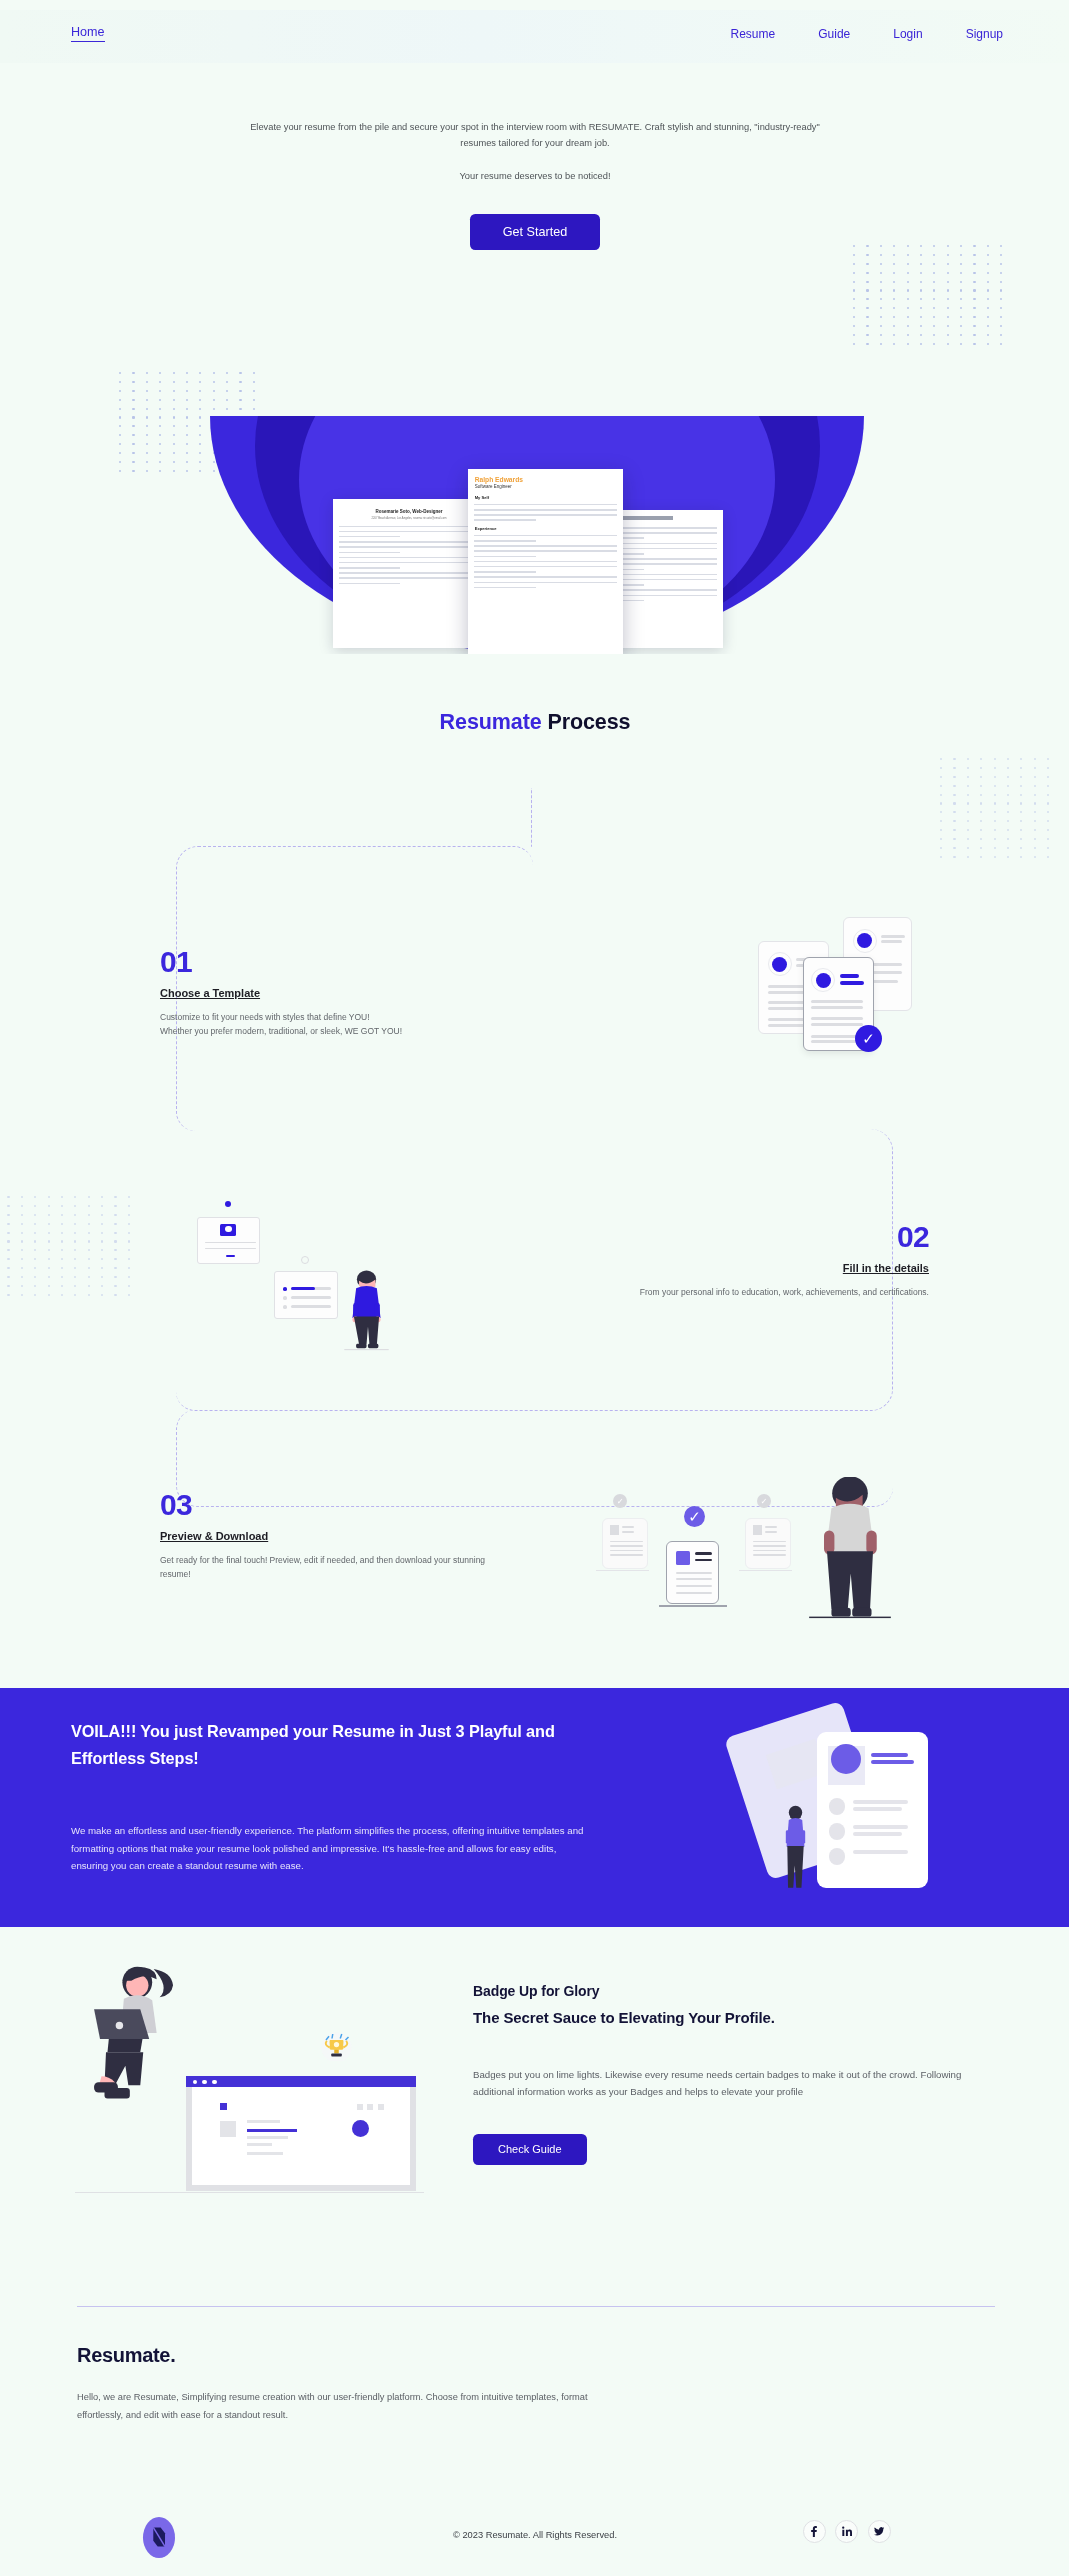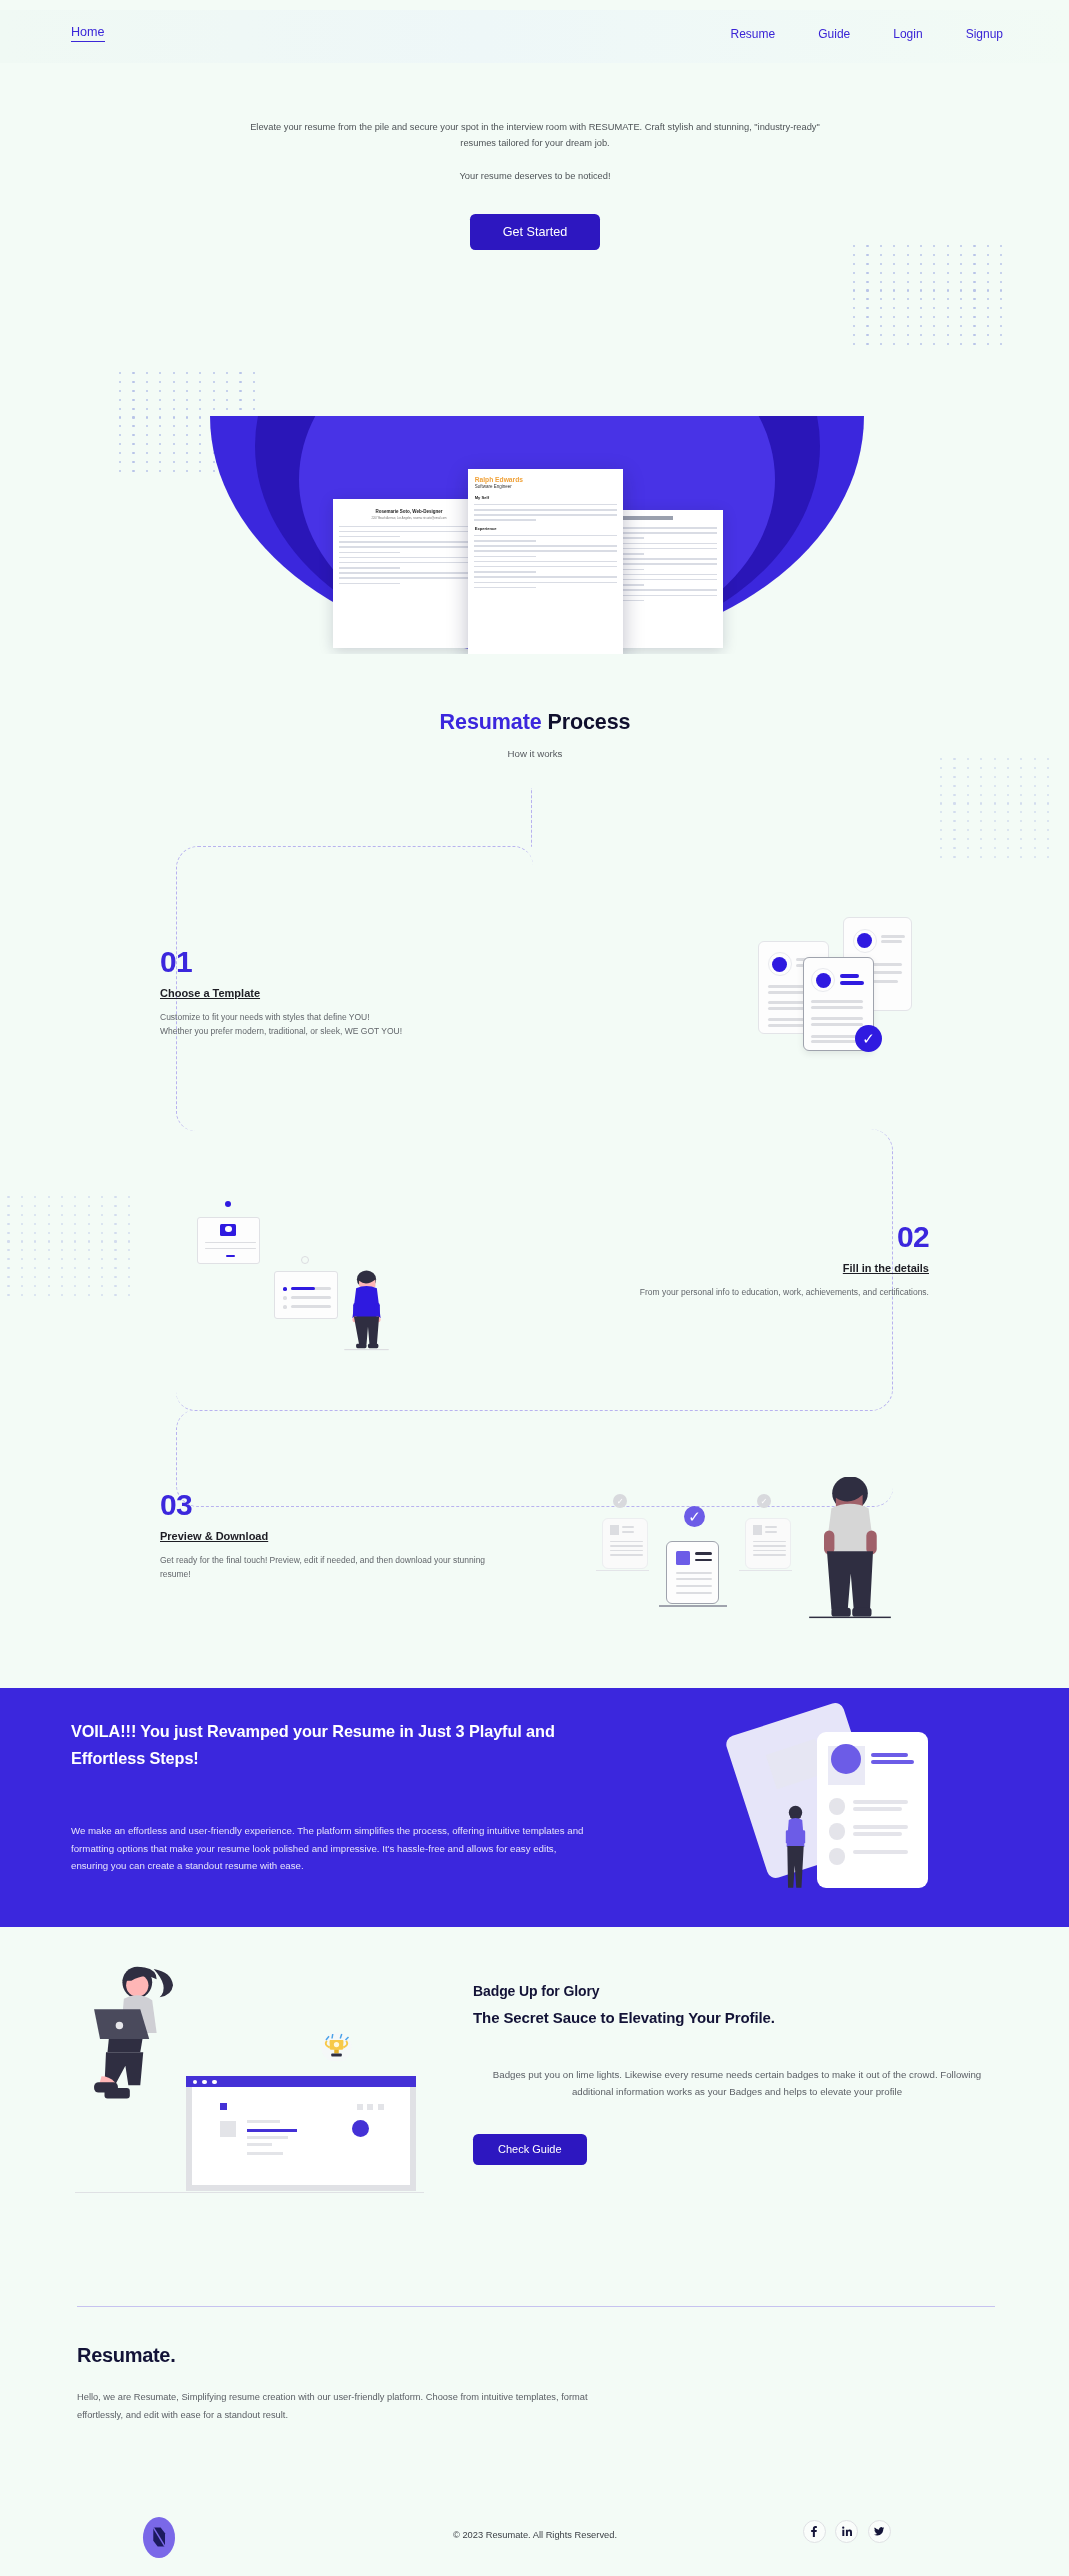--- a/index.html
+++ b/index.html
@@ -119,21 +119,21 @@
     font-size:16.3px; font-weight:800; line-height:1.65; letter-spacing:-0.1px; }
   .voila p { position:absolute; top:134px; left:71px; width:520px;
     font-size:9.7px; line-height:1.82; color:#e6e3fb; }
   .voila-art { position:absolute; top:13.4px; right:125px; width:208px; height:215px; }
 
   
   .badge-sec { position:absolute; top:1927px; left:12px; width:1070px; height:334px; background:#f3fbf6; }
   .badge-text { position:absolute; top:56px; left:461px; width:542px; }
   .badge-text h3 { font-size:14px; font-weight:800; color:#131337; letter-spacing:-0.1px; }
   .badge-text h3.second { margin-top:10.4px; font-size:15px; }
-  .badge-text p { margin-top:41px; font-size:9.7px; line-height:1.72; color:#5c6066; width:528px;text-align:center;}
+  .badge-text p { margin-top:41px; font-size:9.7px; line-height:1.72; color:#5c6066; width:528px;}
   .badge-btn { margin-top:33px; display:inline-block; background:#2d17c0; color:#fff; border:none;
     border-radius:5.2px; font-size:11px; padding:9.7px 25px; cursor:pointer;
     font-family:"Liberation Sans", sans-serif; }
   .badge-art { position:absolute; top:30px; left:63px; width:349px; height:238px; }
   .browser { position:absolute; left:111px; top:130px; width:230px; height:104px; background:#fff;
              border:6.7px solid #e0e1e5; border-top:0; }
   .browser-bar { position:absolute; left:111px; top:119px; width:230px; height:12px; background:#4431d6; }
 
   
   .divider { position:absolute; top:2306px; left:77px; width:918px; height:0.7px; background:#c6c3ef; }
@@ -747,21 +747,20 @@
     <div class="ln"></div>
       <div class="ln"></div>
       <div class="ln s"></div>
   </div>
 </div>
 
 <div class="proc-head">
   <h2>
     <span class="accent">Resumate</span><span> Process</span>
   </h2>
-  <div class="sub">How it works</div>
 </div>
 
 <div class="connector" id="c1"></div>
 <div class="connector" id="c2"></div>
 <div class="connector" id="c3"></div>
 <div class="connector" id="c4"></div>
 
 <div class="step" id="step1">
   <div class="num">01</div>
   <div class="ttl">Choose a Template</div>

